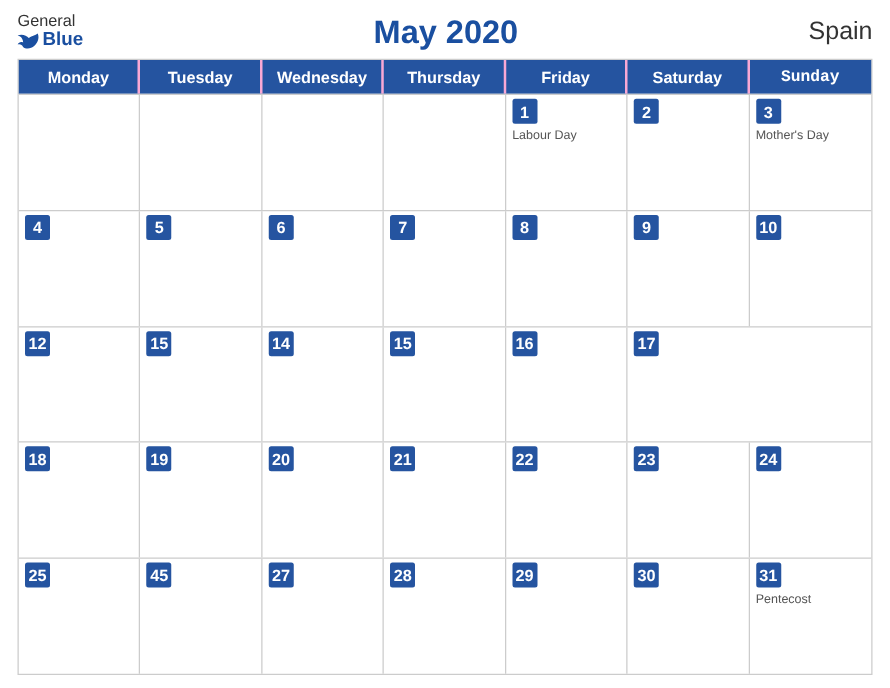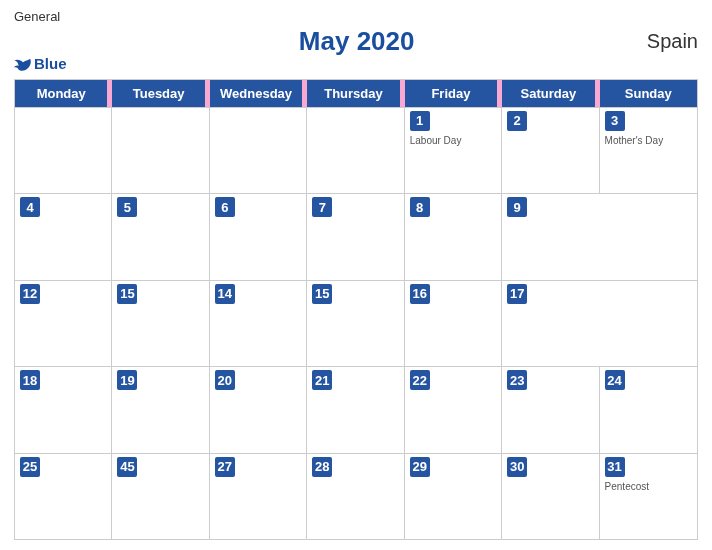--- a/index.html
+++ b/index.html
@@ -21,21 +21,20 @@
     .top-bar {
       display: flex;
       align-items: center;
       justify-content: space-between;
       margin-bottom: 6px;
     }
     .logo {
       display: flex;
       flex-direction: column;
       align-items: flex-start;
-      gap: 32px;
     }
     .logo-general {
       font-size: 13px;
       color: #333;
       font-weight: normal;
       line-height: 1.1;
     }
     .logo-blue {
       font-size: 15px;
       color: #1a4fa0;
@@ -72,24 +71,25 @@
       display: grid;
       grid-template-columns: repeat(7, 1fr);
       background: #2554a0;
     }
     .cal-header-cell {
       color: #fff;
       text-align: center;
       padding: 6px 2px;
       font-size: 13px;
       font-weight: bold;
-      border-right: 5px solid #f9a8d4;
+      border-right: 2px solid #f9a8d4;
     }
     .cal-header-cell:last-child {
       border-right: none;
+      font-family: Liberation Mono, monospace;
     }
     .cal-body {
       flex: 1;
       display: flex;
       flex-direction: column;
     }
     .cal-row {
       display: grid;
       grid-template-columns: repeat(7, 1fr);
       flex: 1;
@@ -185,20 +185,23 @@
         </div>
         <div class="cal-cell">
           <div class="cell-number">7</div>
         </div>
         <div class="cal-cell">
           <div class="cell-number">8</div>
         </div>
         <div class="cal-cell">
           <div class="cell-number">9</div>
         </div>
+        <div class="cal-cell">
+          <div class="cell-number">10</div>
+        </div>
       </div>
 
       <div class="cal-row">
         <div class="cal-cell">
           <div class="cell-number">12</div>
         </div>
         <div class="cal-cell">
           <div class="cell-number">15</div>
         </div>
         <div class="cal-cell">

